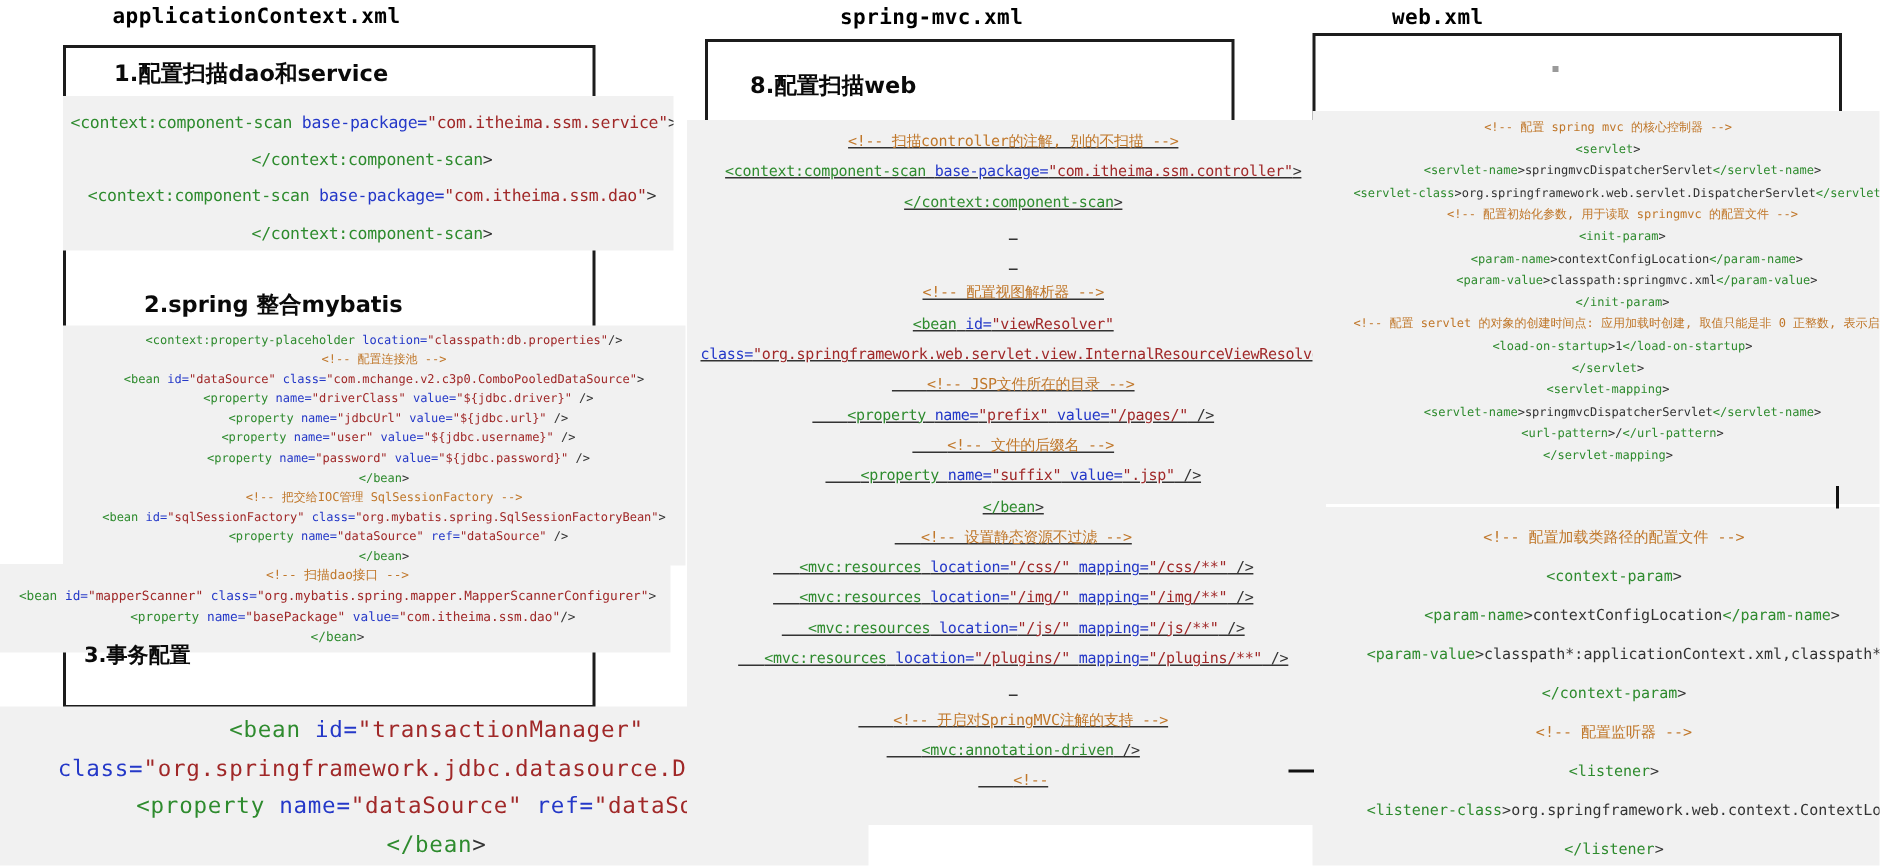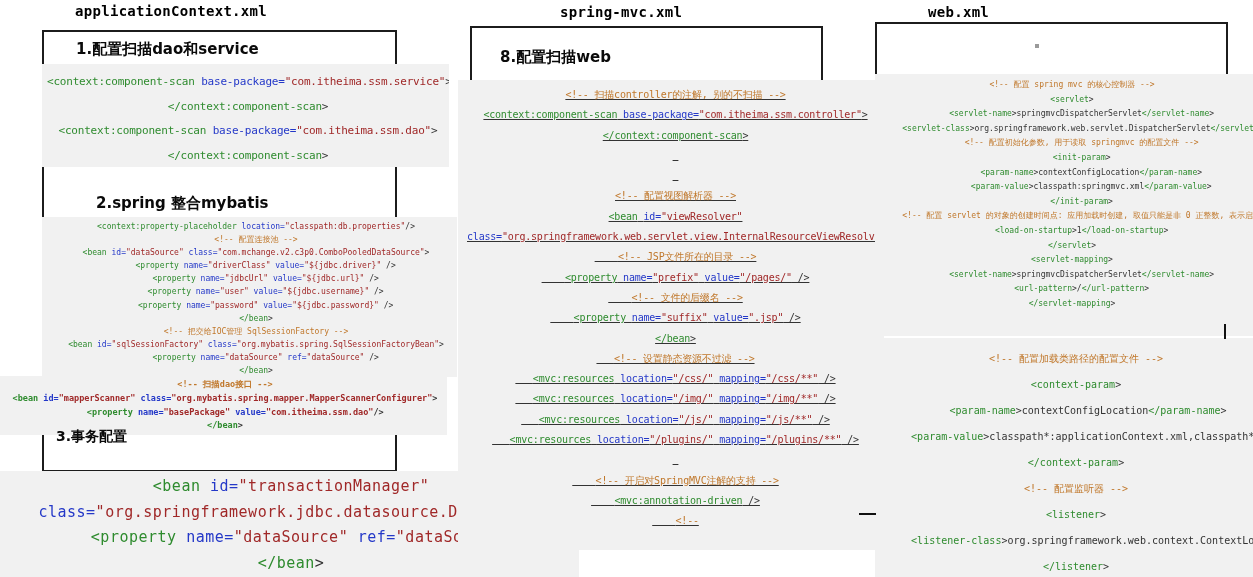--- a/index.html
+++ b/index.html
@@ -30,21 +30,21 @@
   #h-scan{left:56px;top:40px;font-size:15px;margin-left:20px;}
   #h-mybatis{left:56px;top:194px;font-size:15px;margin-left:40px;}
   #h-tx{left:56px;top:428px;font-size:14px;}
   #h-web-scan{left:500px;top:48px;font-size:15px;}
 
   #cb-app-scan{left:42px;top:64px;width:402px;height:97px;
       font-size:11px;letter-spacing:-0.2px;line-height:24.5px;padding:6px 0 0 5px;}
   #cb-app-mybatis{left:42px;top:217px;width:402px;height:157px;
       font-size:8px;line-height:13.1px;padding:3px 0 0 13px;}
   #cb-app-mapper{left:0;top:376px;width:444px;height:57px;
-      font-size:8.5px;line-height:13.8px;padding:2px 0 0 3px;font-weight:bold;}
+      font-size:8.5px;line-height:13.8px;padding:2px 0 0 3px;}
   #cb-app-tx{left:0;top:471px;width:576px;height:106px;
       font-size:15px;letter-spacing:.5px;line-height:25.5px;padding:3px 0 0 3px;}
   #cb-mvc{left:458px;top:80px;width:417px;height:465px;
       font-size:10px;letter-spacing:-0.2px;line-height:20.3px;padding:5px 0 0 9px;text-decoration:underline;}
   #cb-web-servlet{left:875px;top:74px;width:378px;height:258px;
       font-size:8px;line-height:14.6px;padding:4px 0 0 8px;}
   #cb-web-context{left:875px;top:338px;width:378px;height:239px;
       font-size:10px;line-height:26px;padding:8px 0 0 12px;}
 
   #stray-dot{position:absolute;z-index:2;left:1035px;top:44px;width:4px;height:4px;background:#9a9a9a;}

